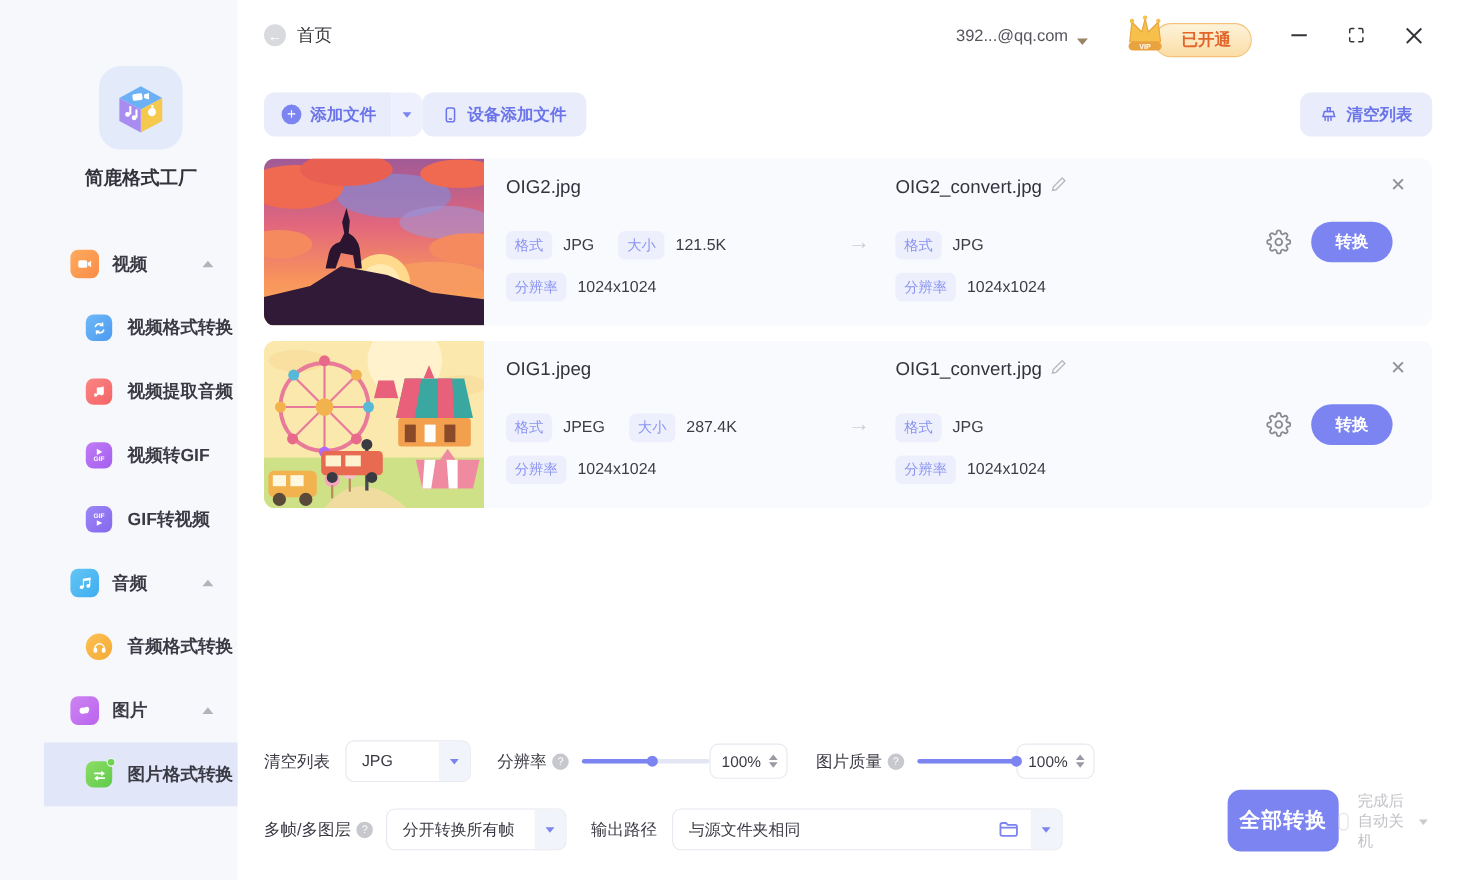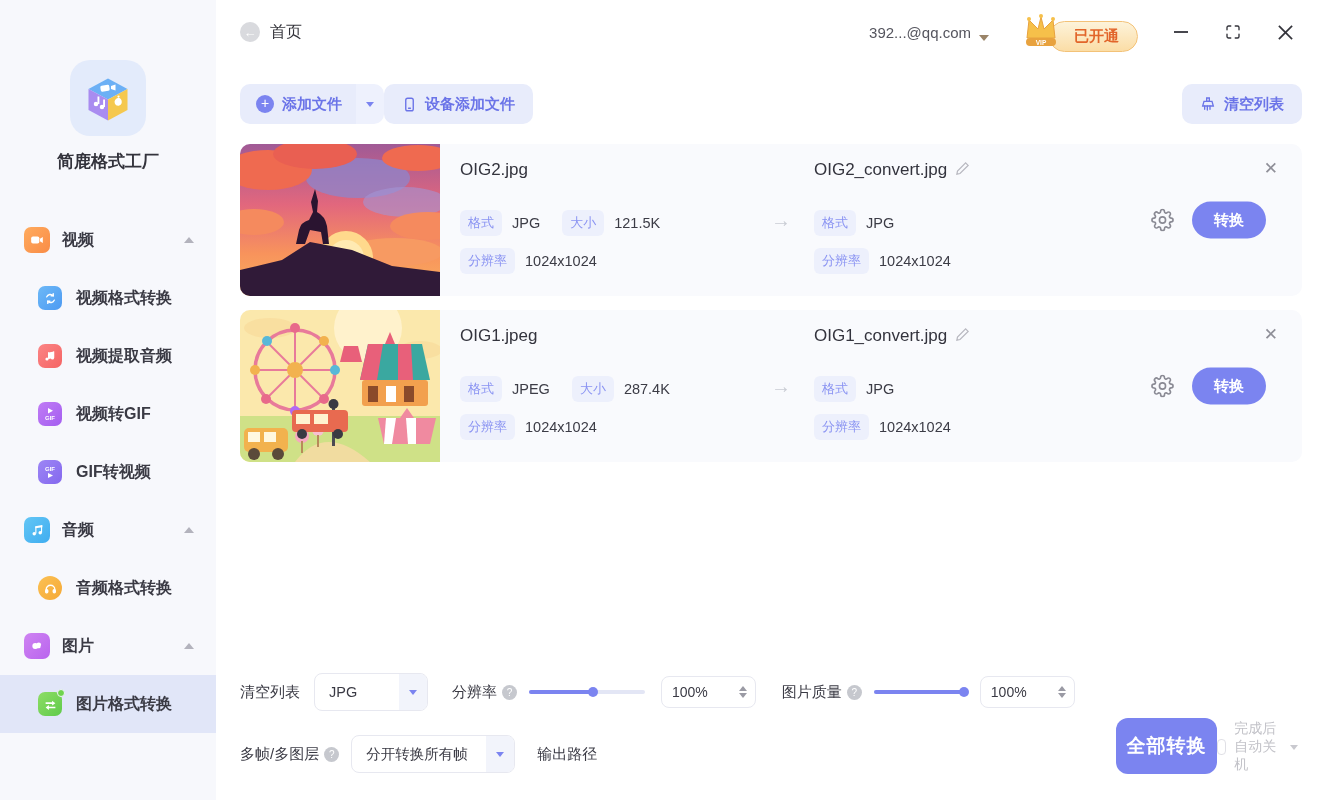--- a/index.html
+++ b/index.html
@@ -1,21 +1,21 @@
 <!DOCTYPE html>
 <html><head>
 <meta charset="utf-8">
 <style>
   * { margin:0; padding:0; box-sizing:border-box; }
   html,body { width:1326px; height:800px; overflow:hidden; }
   body { font-family:"Liberation Sans","DejaVu Sans",sans-serif; background:#fff; color:#33333c; }
   .window { display:flex; width:1326px; height:800px; background:#fff; }
 
   
-  .sidebar { width:216px; height:100%; background:#f7f8fc; flex-shrink:0; display:flex; flex-direction:column; }
+  .sidebar { width:216px; height:100%; background:#f7f8fc; flex-shrink:0; display:flex; flex-direction:column;padding-left:40px; }
   .logo-wrap { display:flex; flex-direction:column; align-items:center; padding-top:60px; }
   .logo { width:76px; height:76px; border-radius:20px; background:#e3ebfb; display:flex; align-items:center; justify-content:center; }
   .app-name { margin-top:14px; font-size:17px; font-weight:700; color:#33333c; }
   nav { margin-top:38px; }
   .nav-row { height:58px; display:flex; align-items:center; position:relative; cursor:pointer;text-align:center; }
   .nav-row.group { padding-left:24px; }
   .nav-row.sub { padding-left:38px; }
   .nav-row.active { background:#e1e6f8; }
   .nav-icon { width:26px; height:26px; border-radius:7px; display:flex; align-items:center; justify-content:center; color:#fff; font-weight:700; flex-shrink:0; position:relative; }
   .nav-icon.small { width:24px; height:24px; }
@@ -85,21 +85,21 @@
   .set-row { display:flex; align-items:center; height:40px; }
   .set-row + .set-row { margin-top:22px; }
   .set-label { font-size:15px; color:#3a3a44; }
   .help-circle { width:15px; height:15px; border-radius:50%; background:#c6c8ce; color:#fff; font-size:10px; display:flex; align-items:center; justify-content:center; margin-left:5px; cursor:pointer; }
   .select-box { display:flex; align-items:center; background:#fff; border:1px solid #e7e8f0; border-radius:8px; height:38px; overflow:hidden; cursor:pointer; }
   .select-text { padding:0 14px; font-size:14.5px; color:#3a3a44; }
   .select-arrow-sec { width:28px; height:100%; background:#f2f4fb; display:flex; align-items:center; justify-content:center; }
   .slider { position:relative; height:4px; border-radius:2px; background:#e3e6f5; }
   .slider .fill { position:absolute; left:0; top:0; height:4px; border-radius:2px; background:#7b84f0; }
   .slider .thumb-dot { position:absolute; top:50%; transform:translate(-50%,-50%); width:10px; height:10px; border-radius:50%; background:#7b84f0; cursor:pointer; }
-  .spinner { display:flex; align-items:center; background:#fff; border:1px solid #e7e8f0; border-radius:8px; height:32px; padding:0 8px 0 10px; margin-left:16px;gap:24px; }
+  .spinner { display:flex; align-items:center; background:#fff; border:1px solid #e7e8f0; border-radius:8px; height:32px; padding:0 8px 0 10px; margin-left:0; }
   .spinner .val { font-size:14px; color:#3a3a44; }
   .spin-arrows { display:flex; flex-direction:column; margin-left:7px; cursor:pointer; }
   .spin-arrows .up { width:0;height:0;border-left:4px solid transparent;border-right:4px solid transparent;border-bottom:5px solid #9a9aa4; margin-bottom:2px; }
   .spin-arrows .down { width:0;height:0;border-left:4px solid transparent;border-right:4px solid transparent;border-top:5px solid #9a9aa4; }
   .path-box { display:flex; align-items:center; background:#fff; border:1px solid #e7e8f0; border-radius:8px; height:38px; overflow:hidden; cursor:pointer; }
   .path-text { padding:0 14px; font-size:14.5px; color:#3a3a44; width:295px; }
   .folder-wrap { display:flex; align-items:center; padding-right:10px; }
   .settings-right { width:186px; display:flex; flex-direction:row; align-items:flex-end; flex-shrink:0; }
   .btn-convert-all { width:170px; height:56px; background:#7b84f0; color:#fff; font-size:19px; font-weight:700; border:none; border-radius:12px; cursor:pointer; letter-spacing:1px; }
   .shutdown-row { margin-top:14px; display:flex; align-items:center; margin-right:4px; }
@@ -521,20 +521,32 @@
         <div class="set-row">
           <span class="set-label">多帧/多图层</span>
           <span class="help-circle">?</span>
           <div class="select-box" style="width:164px;margin-left:12px">
             <span class="select-text" style="flex:1;padding-right:4px">分开转换所有帧</span>
             <span class="select-arrow-sec">
                 <span class="tri-down-sm"></span>
               </span>
           </div>
           <span class="set-label" style="margin-left:22px">输出路径</span>
+          <div class="path-box" style="margin-left:14px">
+            <span class="path-text">与源文件夹相同</span>
+            <span class="folder-wrap">
+              <svg width="20" height="20" viewBox="0 0 24 24" fill="none" stroke="#7b84f0" stroke-width="2">
+                  <path d="M3 7a2 2 0 0 1 2-2h4l2 2h8a2 2 0 0 1 2 2v8a2 2 0 0 1-2 2H5a2 2 0 0 1-2-2V7z"></path>
+                  <path d="M3 10h18"></path>
+                </svg>
+            </span>
+            <span class="select-arrow-sec" style="height:38px">
+                <span class="tri-down-sm"></span>
+              </span>
+          </div>
         </div>
       </div>
       <div class="settings-right">
         <button class="btn-convert-all">全部转换</button>
         <div class="shutdown-row">
           <span class="checkbox"></span>
           <span class="shutdown-label">完成后自动关机</span>
           <span class="shutdown-arrow"></span>
         </div>
       </div>

